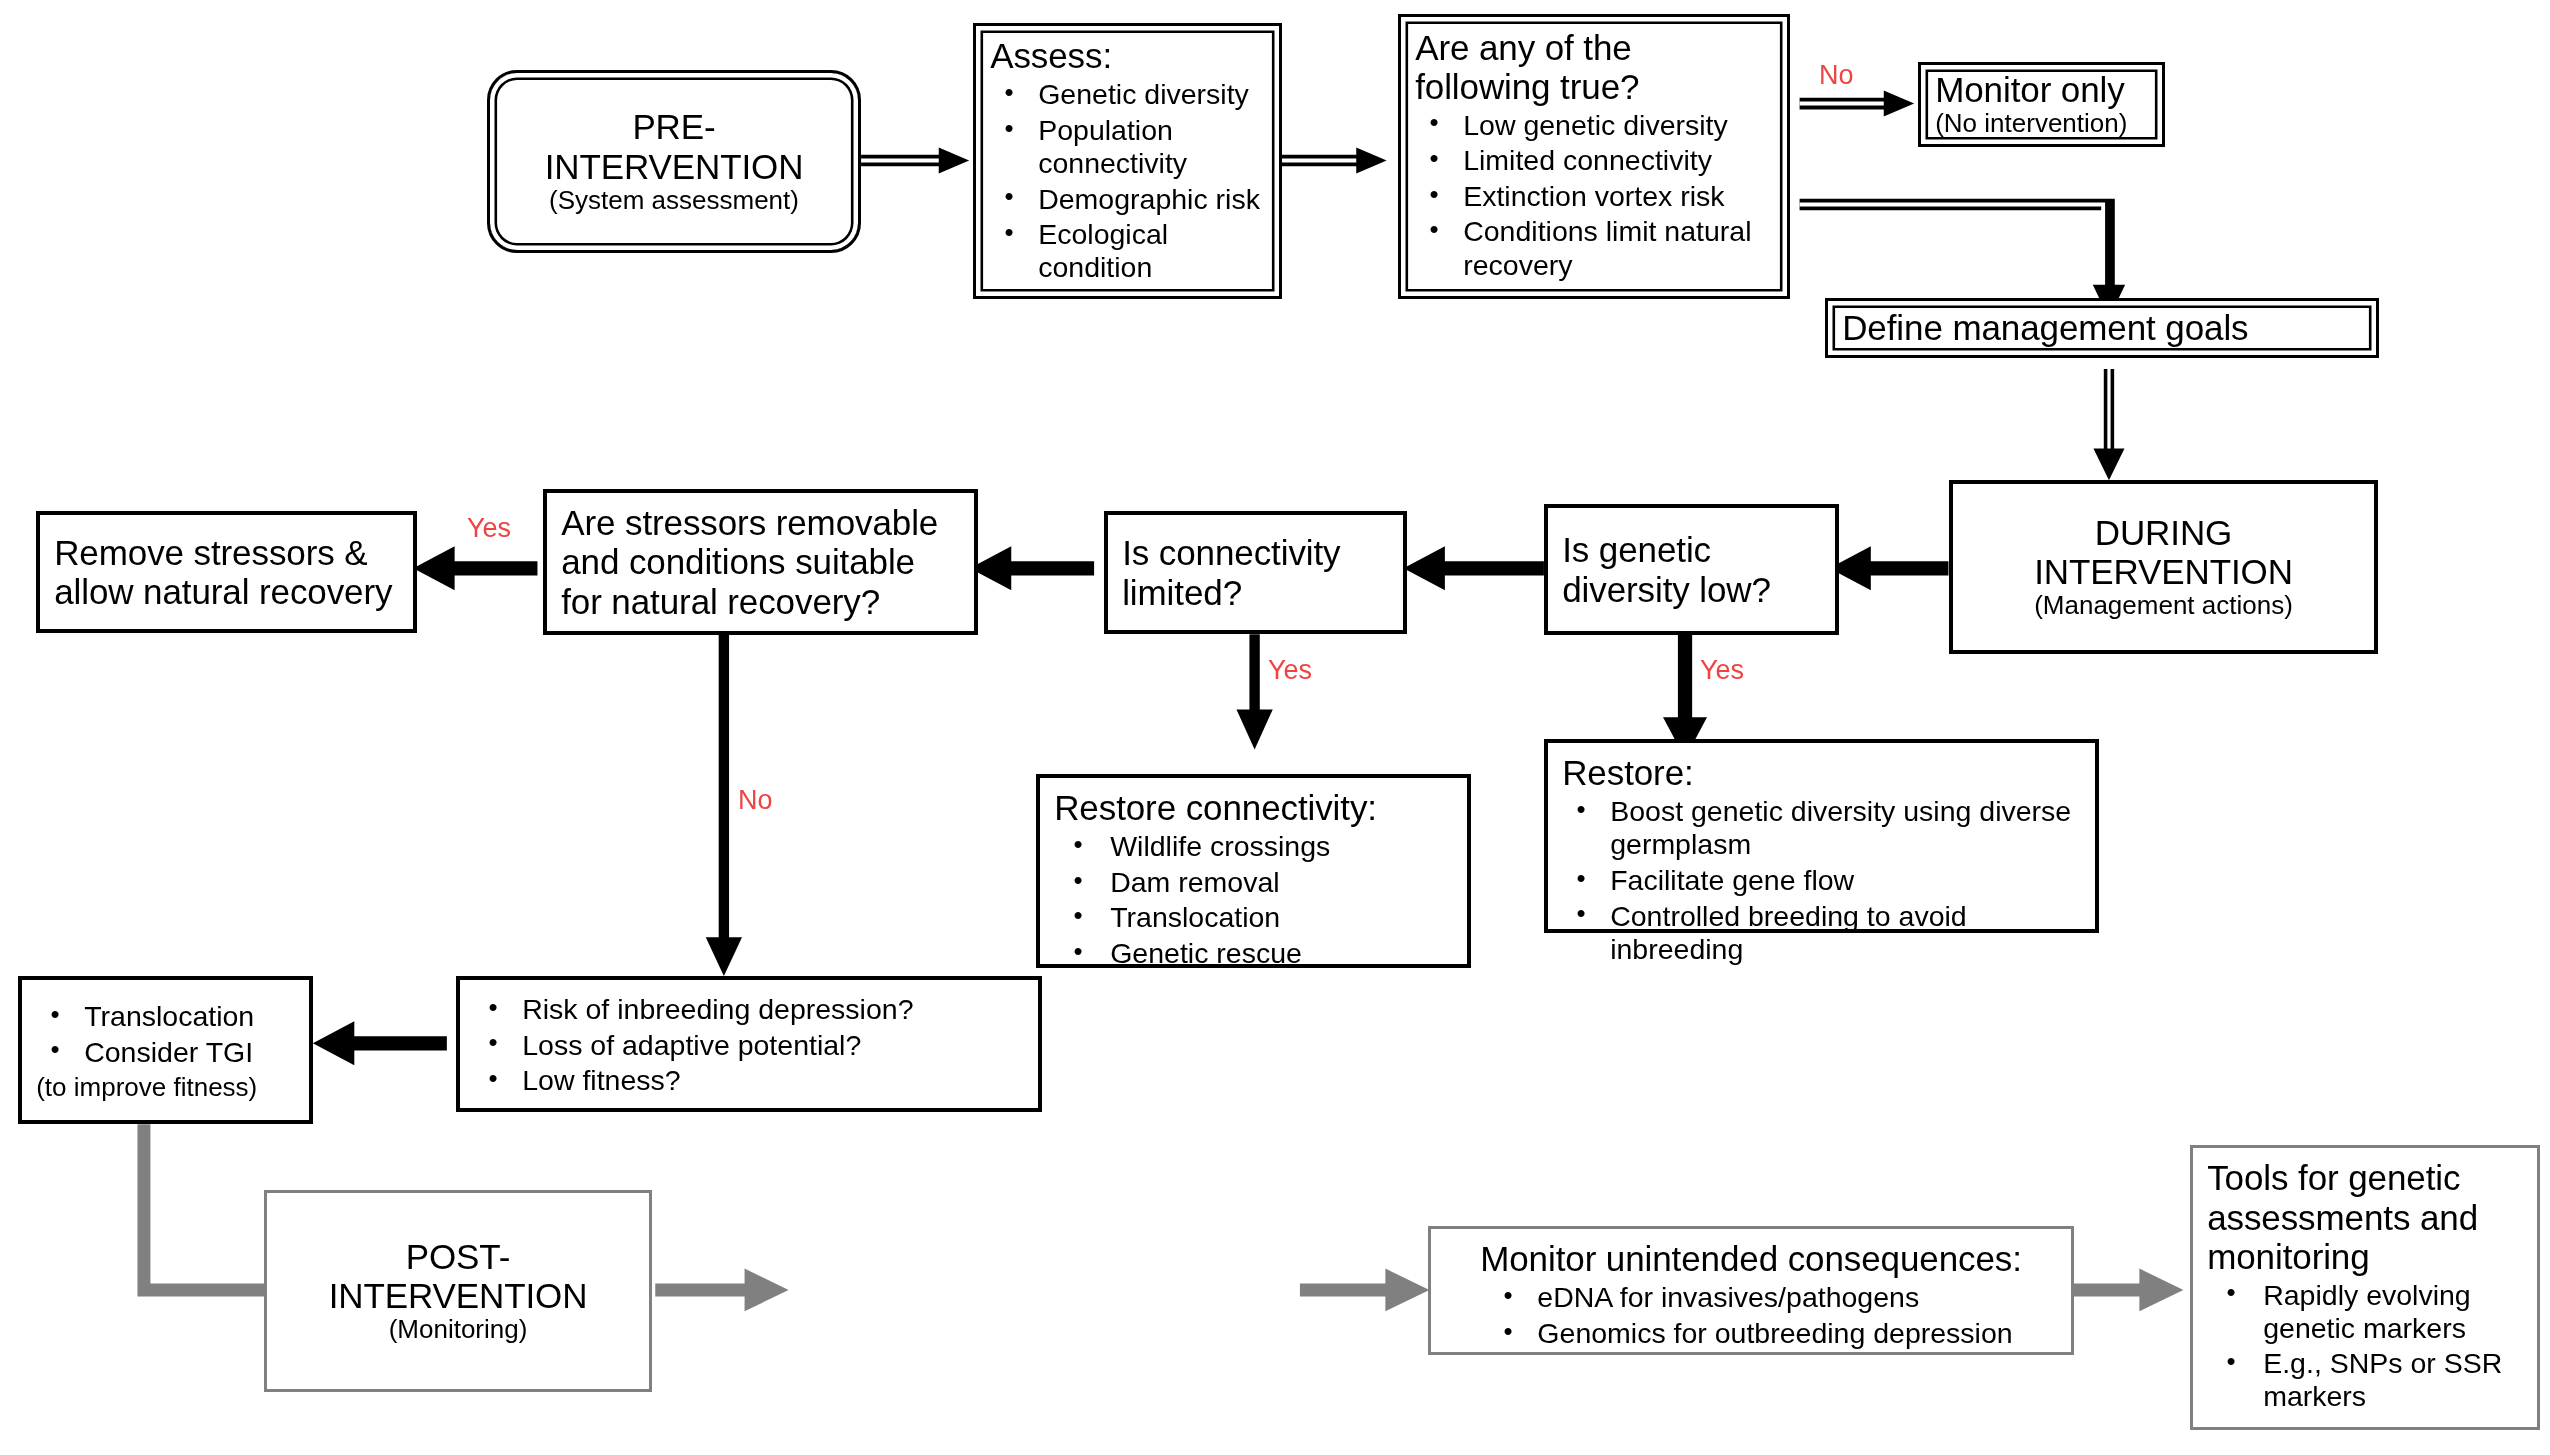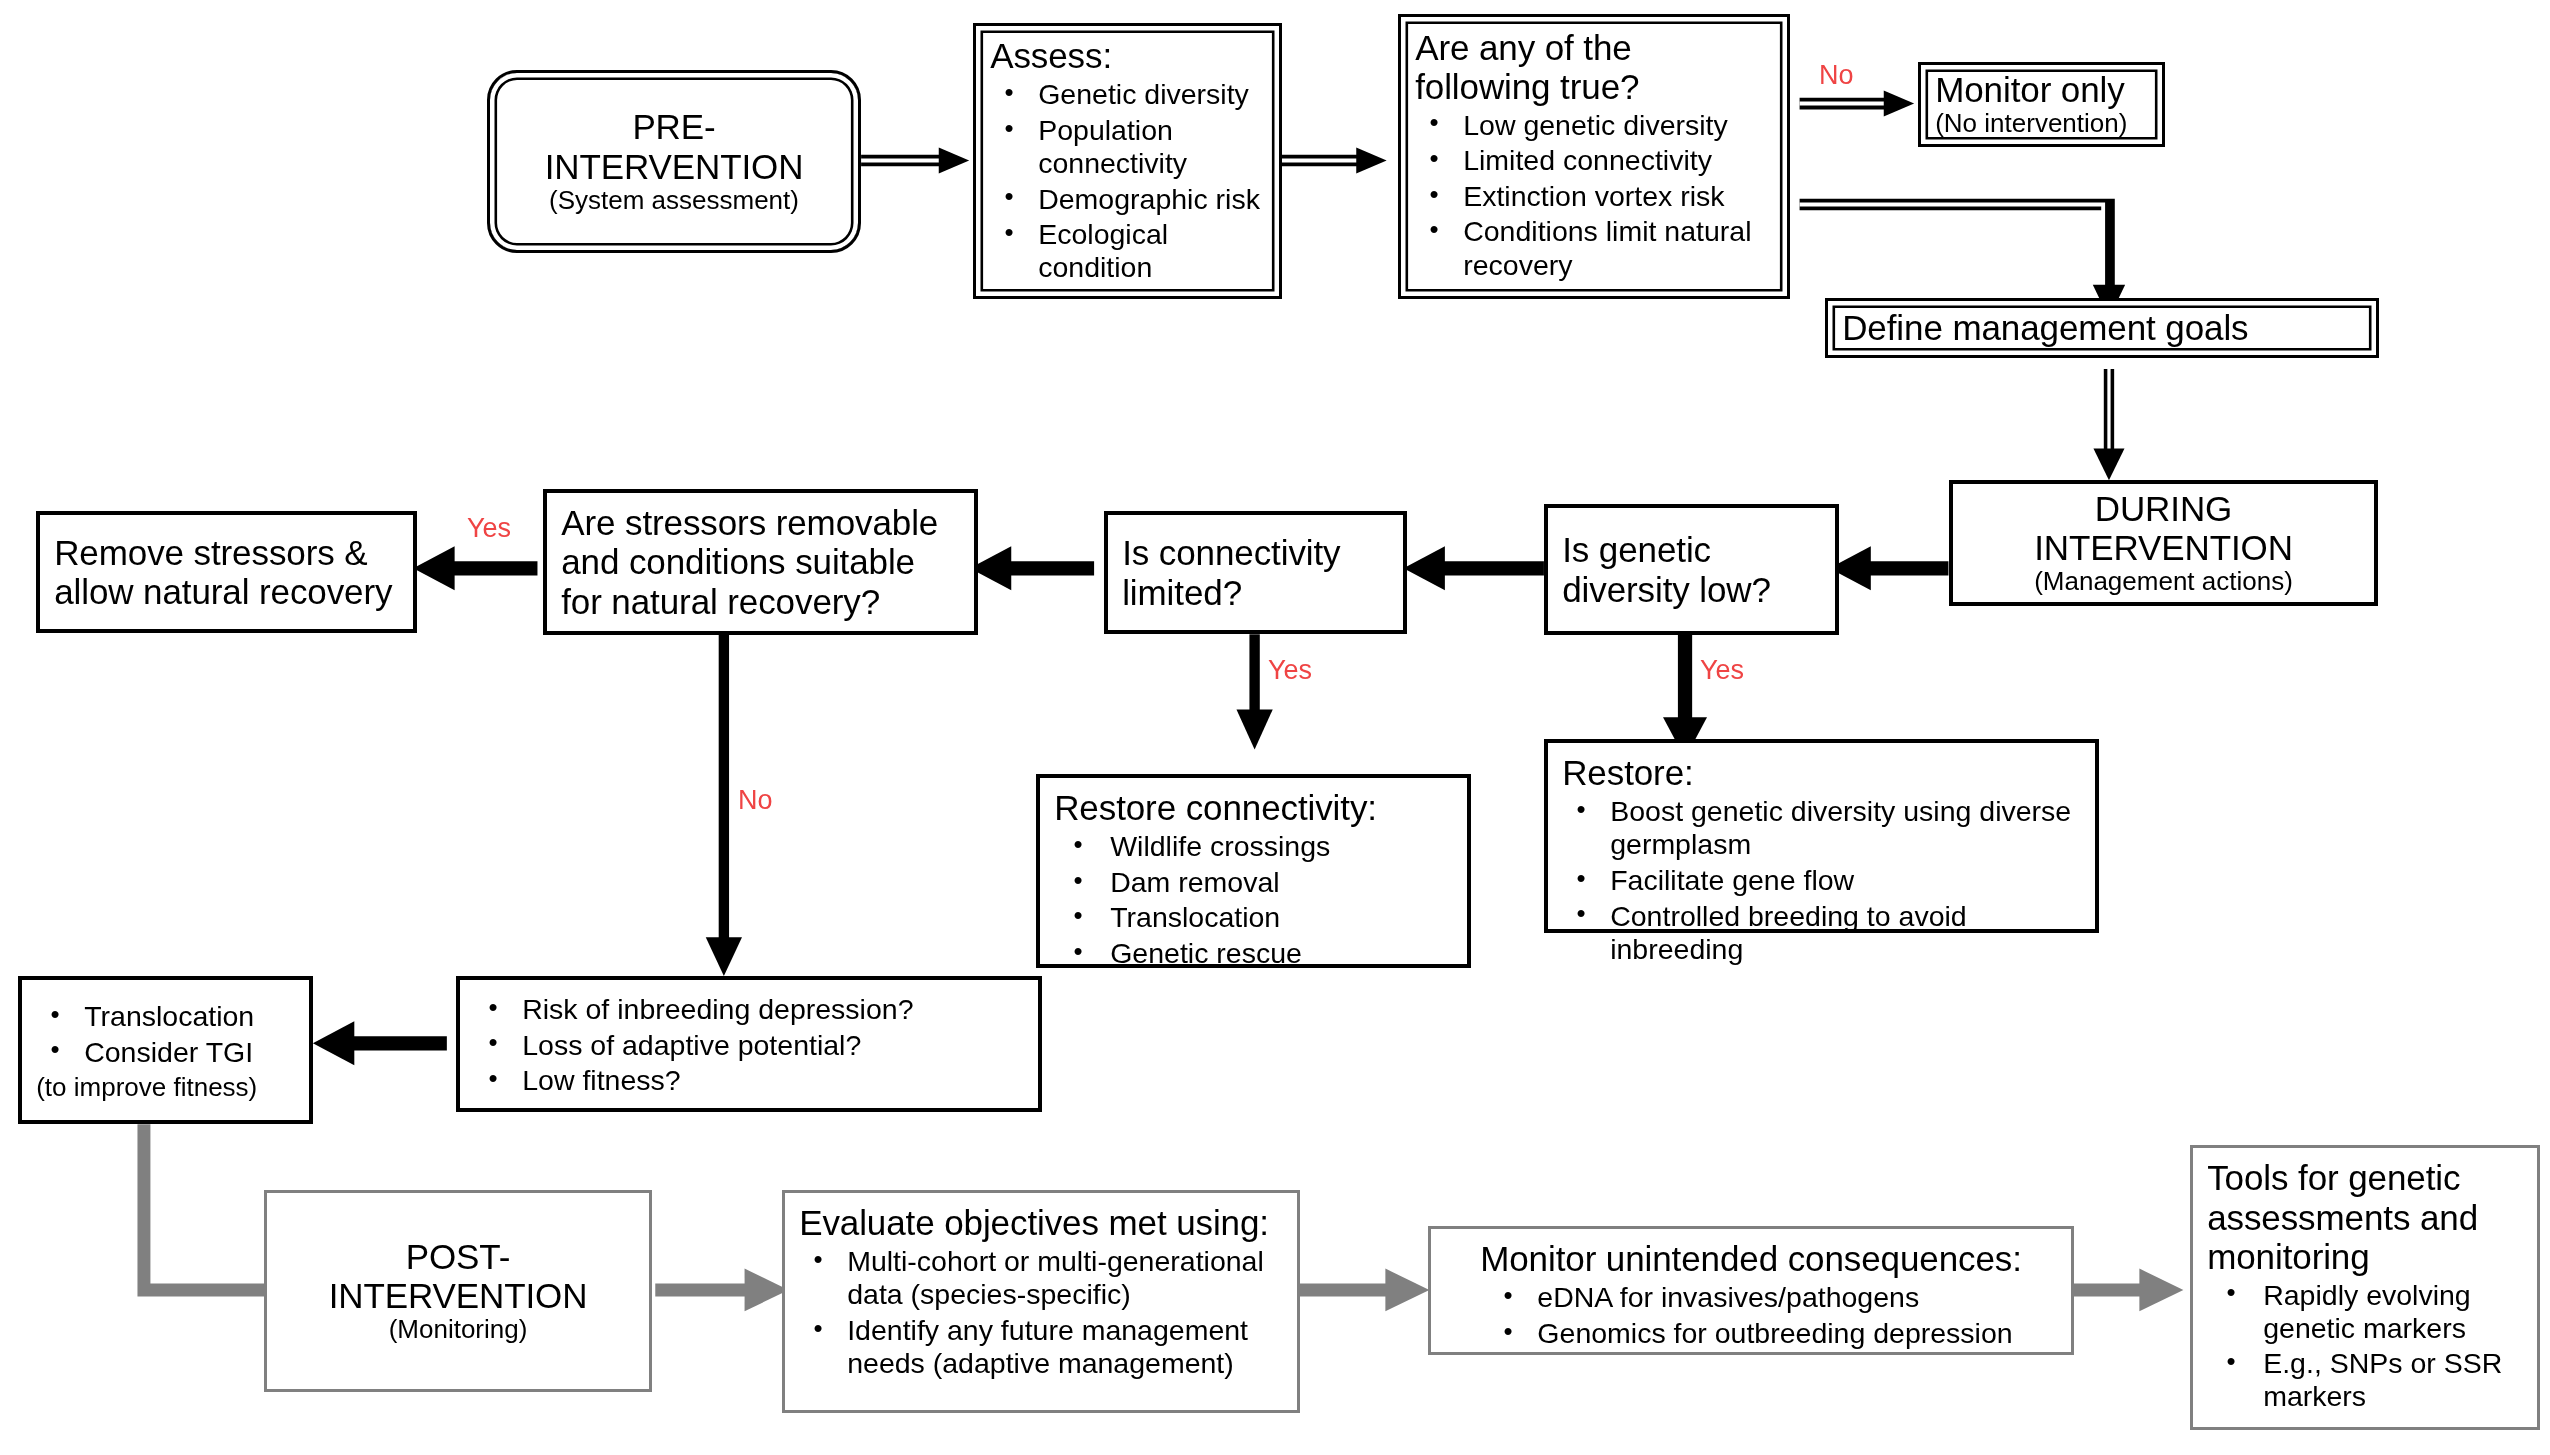--- a/index.html
+++ b/index.html
@@ -225,21 +225,21 @@
 
   <div class="node bd-double padded" style="left:1918px;top:62px;width:247px;height:85px;">
     <div class="ttl">Monitor only</div>
     <div class="sub">(No intervention)</div>
   </div>
 
   <div class="node bd-double padded" style="left:1825px;top:298px;width:554px;height:60px;justify-content:center;">
     <div class="ttl">Define management goals</div>
   </div>
 
-  <div class="node bd-thick center padded" style="left:1949px;top:480px;width:429px;height:126px;">
+  <div class="node bd-thick center padded" style="left:1949px;top:480px;width:429px;height:174px;">
     <div class="ttl">DURING INTERVENTION</div>
     <div class="sub">(Management actions)</div>
   </div>
 
   <div class="node bd-thick padded" style="left:1544px;top:504px;width:295px;height:131px;">
     <div class="ttl">Is genetic diversity low?</div>
   </div>
 
   <div class="node bd-thick padded" style="left:543px;top:489px;width:435px;height:146px;">
     <div class="ttl">Are stressors removable and conditions suitable for natural recovery?</div>
@@ -286,27 +286,20 @@
       <li>Consider TGI</li>
     </ul>
     <div class="sub" style="text-align:left;margin-top:3.9px;">(to improve fitness)</div>
   </div>
 
   <div class="node bd-gray center padded" style="left:264px;top:1190px;width:388px;height:202px;">
     <div class="ttl">POST-INTERVENTION</div>
     <div class="sub">(Monitoring)</div>
   </div>
 
-  <div class="node bd-gray padded" style="left:782px;top:1190px;width:518px;height:223px;justify-content:flex-start;">
-    <div class="ttl">Evaluate objectives met using:</div>
-    <ul>
-      <li>Multi-cohort or multi-generational data   (species-specific)</li>
-      <li>Identify any future management needs (adaptive management)</li>
-    </ul>
-  </div>
 
   <div class="node bd-gray padded" style="left:1428px;top:1226px;width:646px;height:129px;justify-content:flex-start;align-items:center;">
     <div class="ttl">Monitor unintended consequences:</div>
     <ul>
       <li>eDNA for invasives/pathogens</li>
       <li>Genomics for outbreeding depression</li>
     </ul>
   </div>
 
   <div class="node bd-gray padded" style="left:2190px;top:1145px;width:350px;height:285px;justify-content:flex-start;">

